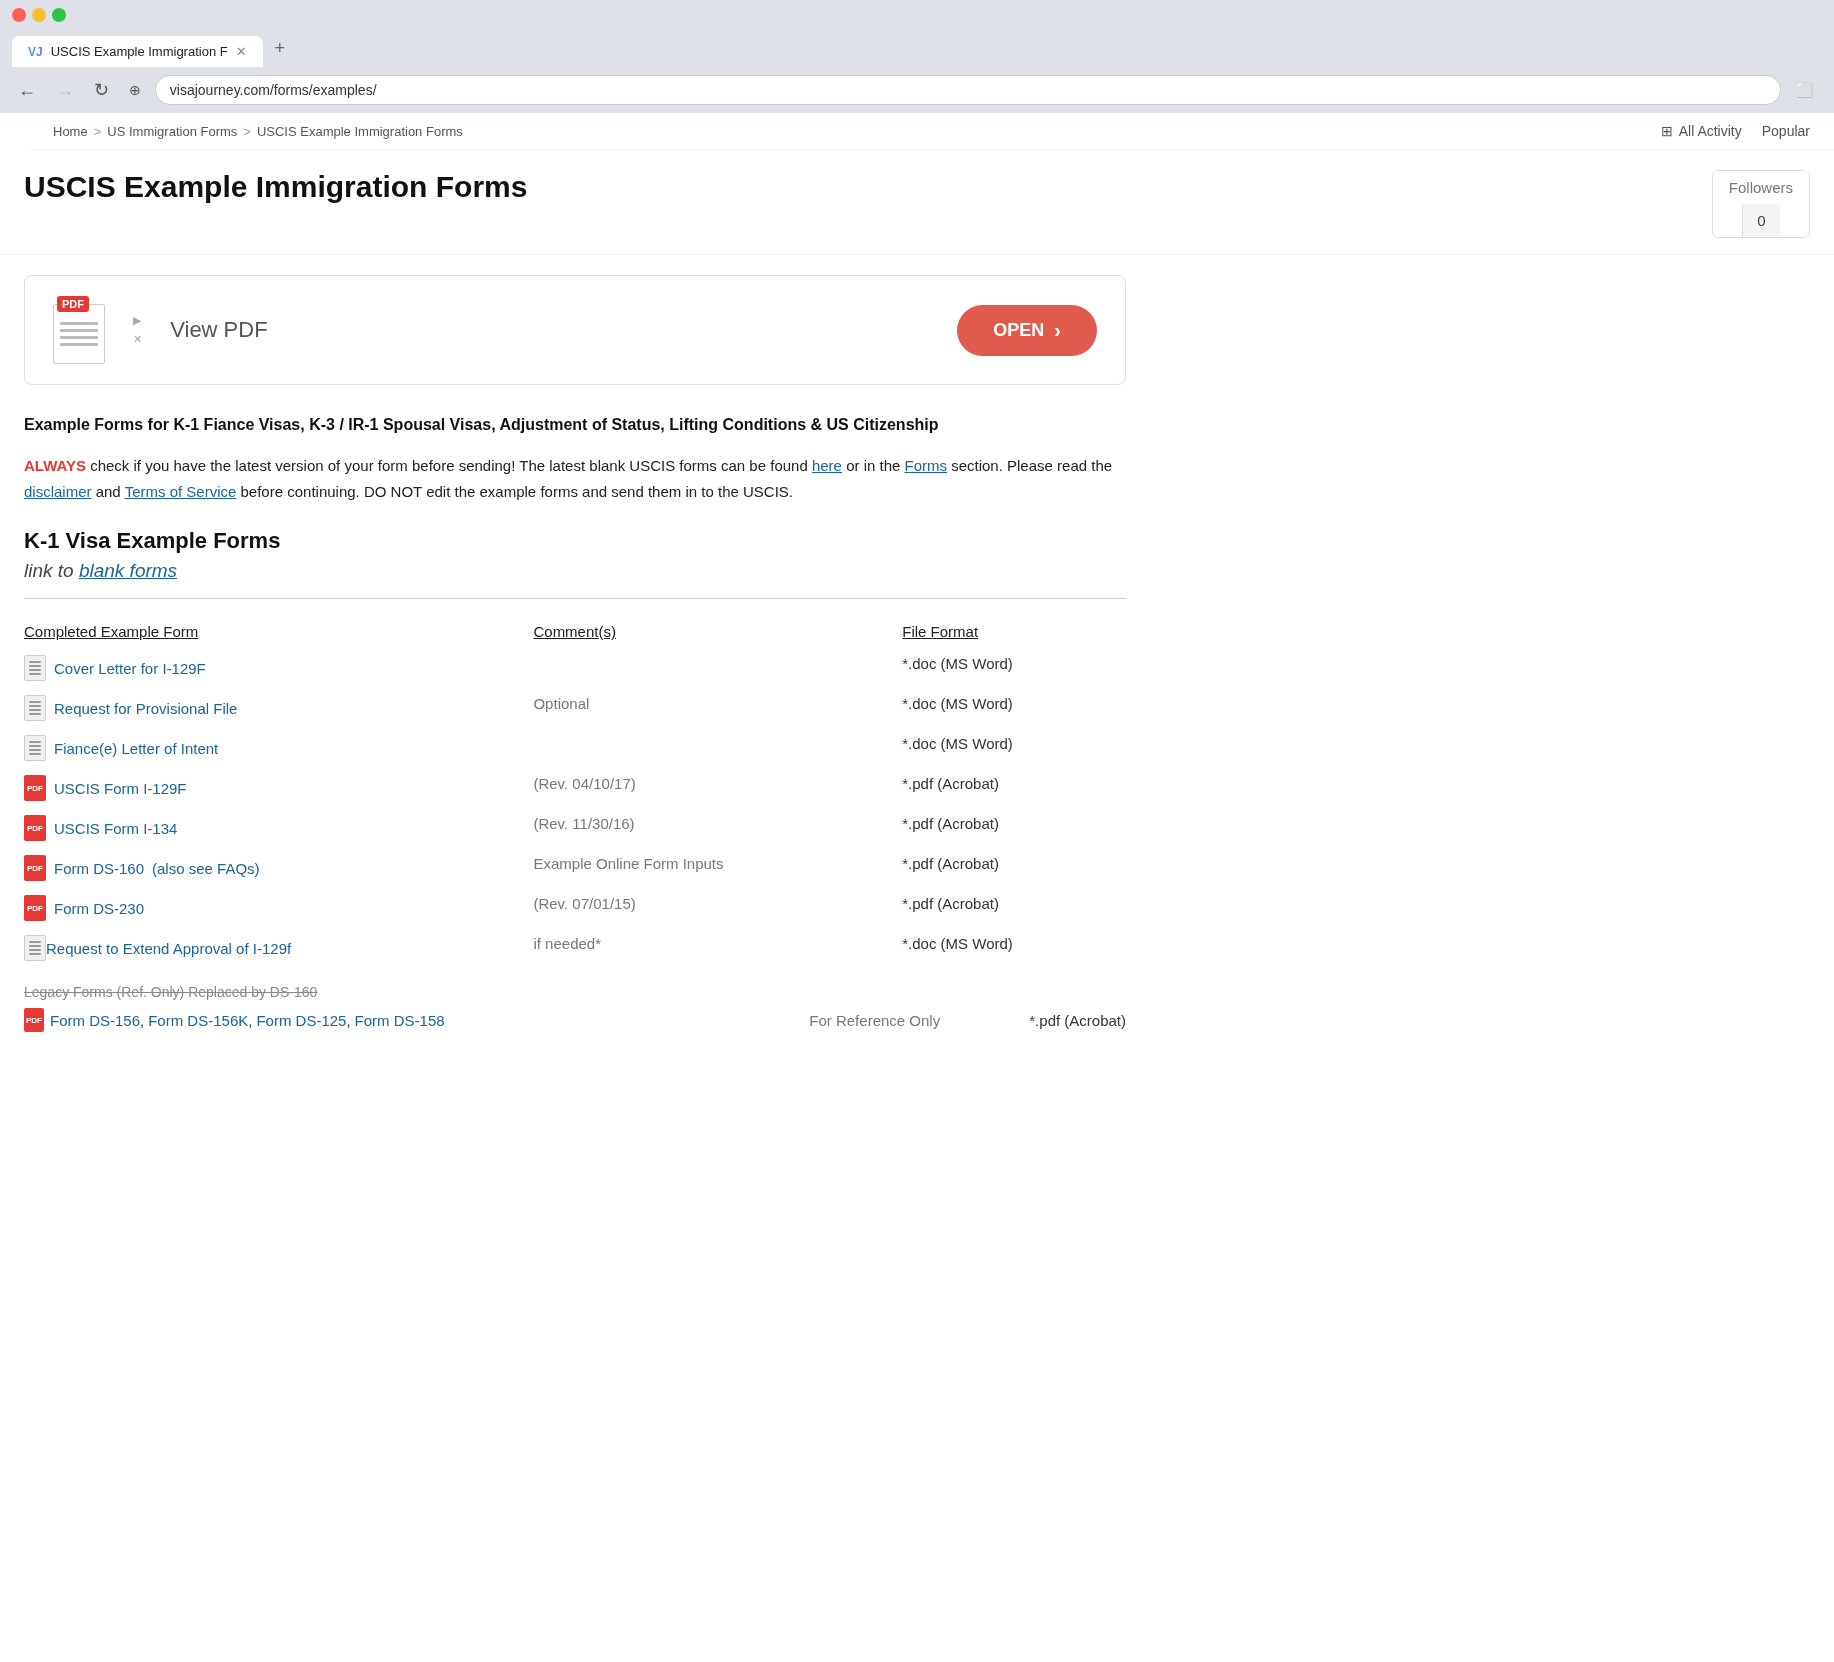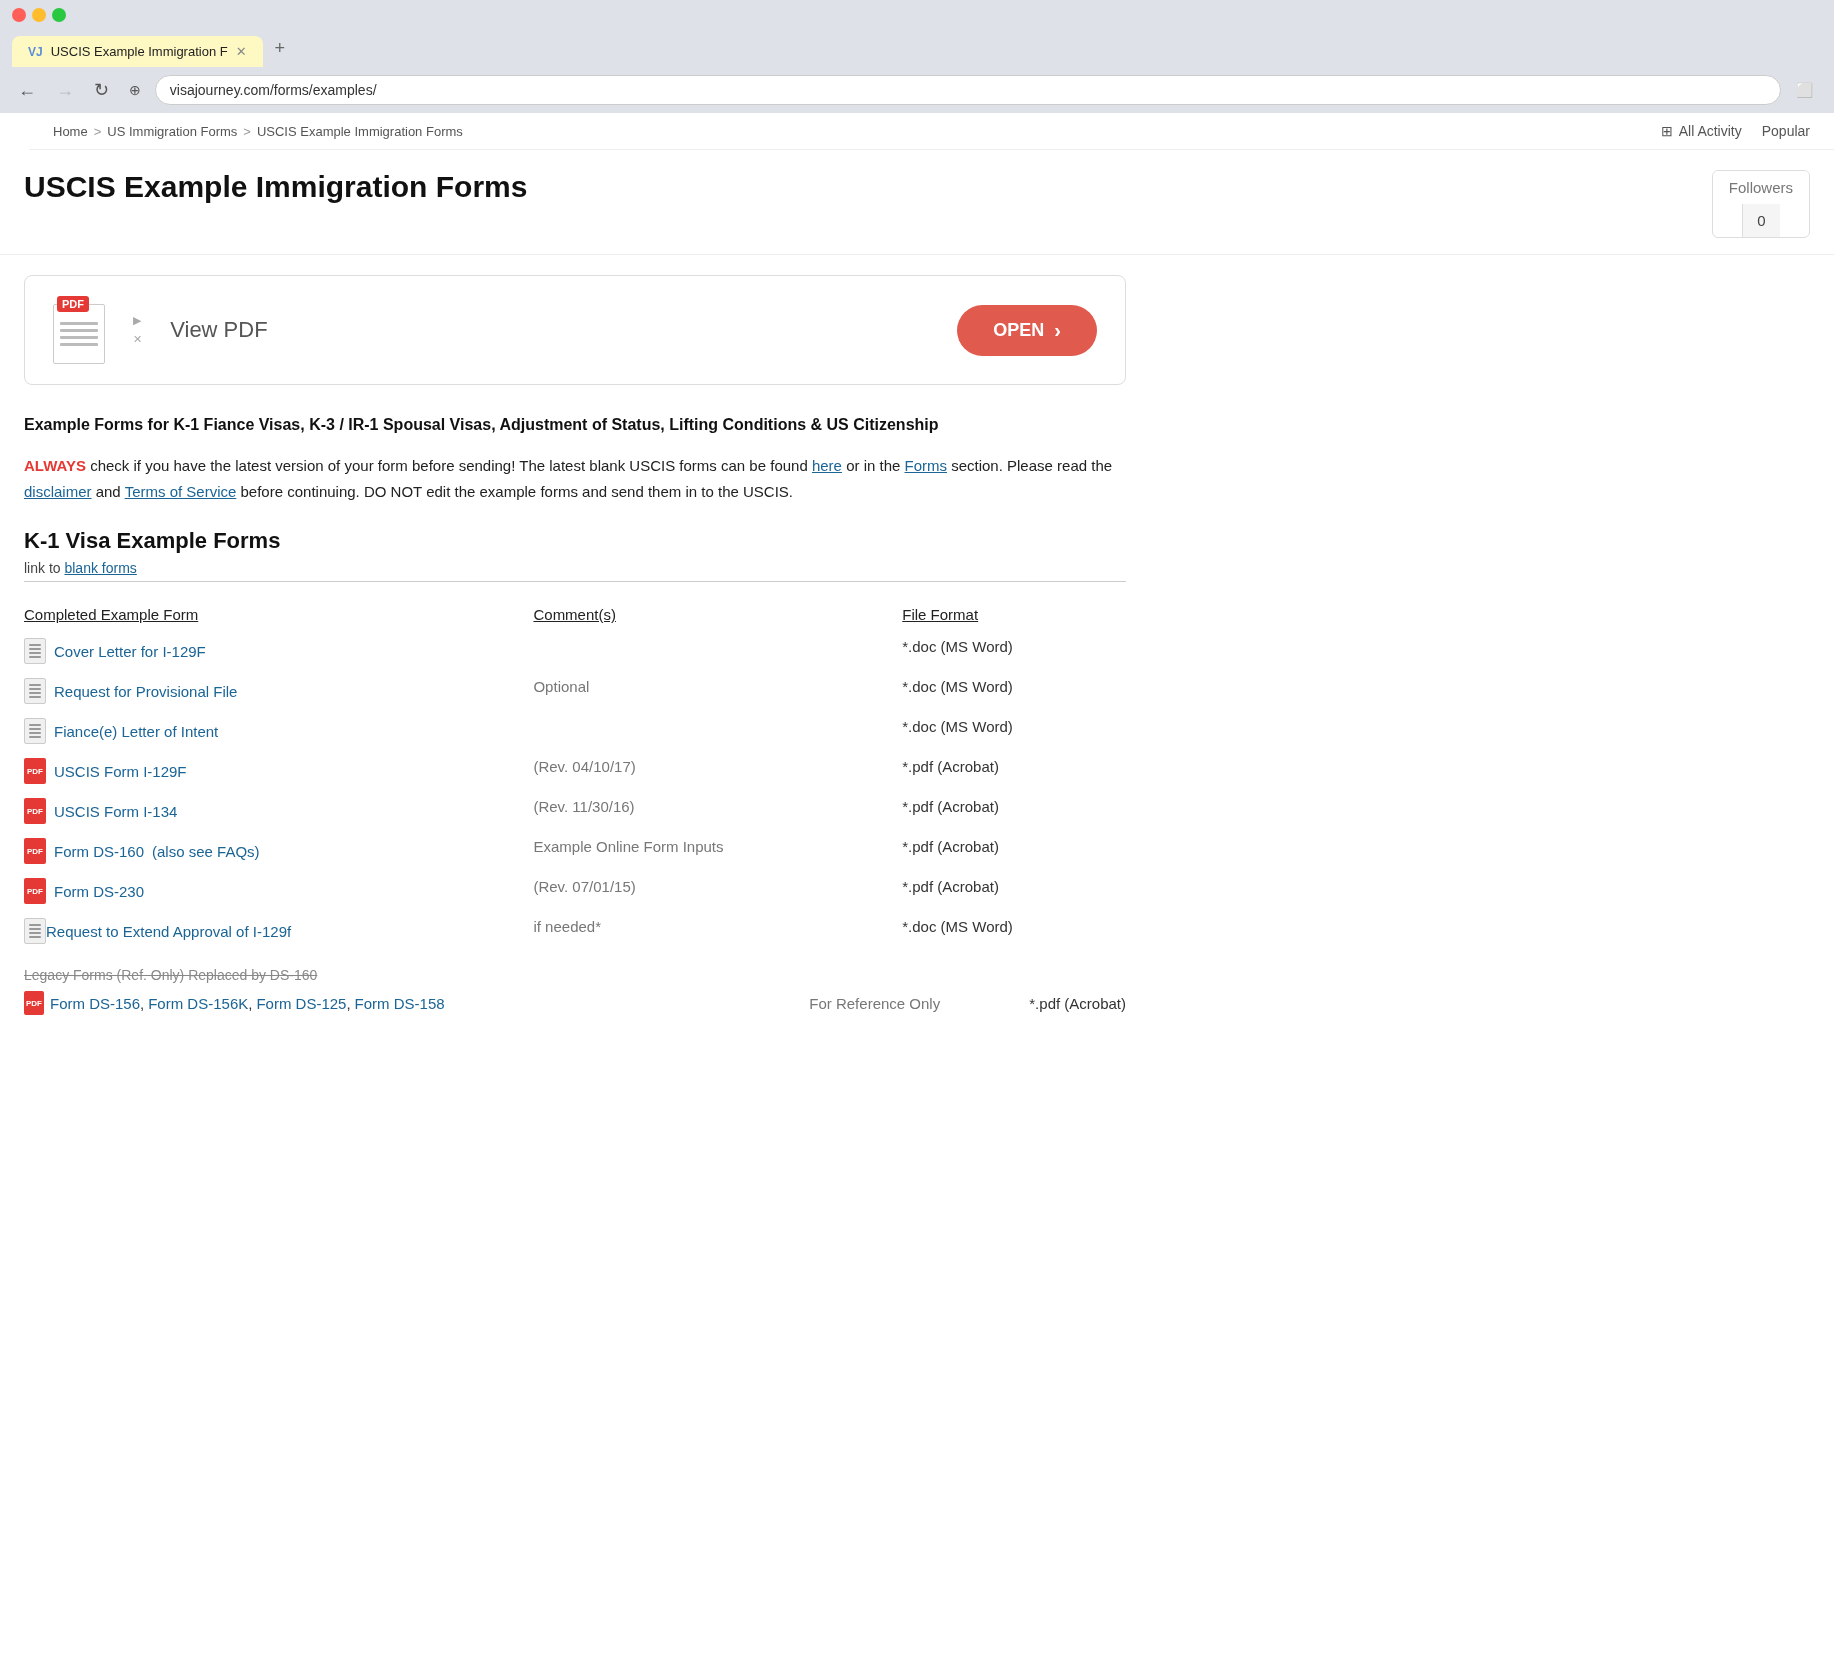--- a/index.html
+++ b/index.html
@@ -1,20 +1,20 @@
 <!DOCTYPE html>
 <html><head>
   <meta charset="utf-8">
   <style>
     * { box-sizing: border-box; margin: 0; padding: 0; }
     body { font-family: -apple-system, BlinkMacSystemFont, 'Segoe UI', Arial, sans-serif; font-size: 15px; background: #e8eaf0; color: #222; }
 
     
     .browser-chrome { background: #dee1e8; padding: 8px 12px 0; }
-    .browser-tab { background: #fef9c3; border-radius: 8px 8px 0 0; padding: 8px 16px; display: flex; align-items: center; gap: 8px; font-size: 13px; min-width: 200px; }
+    .browser-tab { background: #ffffff; border-radius: 8px 8px 0 0; padding: 8px 16px; display: flex; align-items: center; gap: 8px; font-size: 13px; min-width: 200px; }
     .browser-tab .favicon { color: #5b8dd9; font-weight: bold; font-size: 12px; }
     .tab-close { color: #888; cursor: pointer; margin-left: auto; }
     .tab-new { background: transparent; border: none; padding: 8px 12px; cursor: pointer; font-size: 18px; color: #666; }
     .traffic-lights { display: flex; gap: 6px; align-items: center; margin-bottom: 8px; }
     .tl { width: 14px; height: 14px; border-radius: 50%; cursor: pointer; }
     .tl-red { background: #ff5f57; }
     .tl-yellow { background: #ffbd2e; }
     .tl-green { background: #28c840; }
 
     .browser-toolbar { background: #dee1e8; padding: 8px 12px; display: flex; align-items: center; gap: 8px; }
@@ -50,21 +50,21 @@
     .pdf-label { font-size: 22px; color: #555; flex: 1; margin-left: 8px; }
     .open-btn { background: #e05a4e; color: white; border: none; border-radius: 30px; padding: 14px 36px; font-size: 18px; font-weight: 600; cursor: pointer; display: flex; align-items: center; gap: 10px; }
     .open-btn .arrow { font-size: 20px; }
 
     .description-heading { font-size: 16px; font-weight: 700; color: #111; margin-bottom: 16px; line-height: 1.5; }
     .description-text { font-size: 15px; color: #222; line-height: 1.7; margin-bottom: 24px; }
     .always { color: #e53935; font-weight: 700; }
     .text-link { color: #1a6496; text-decoration: underline; cursor: pointer; }
 
     .section-title { font-size: 22px; font-weight: 700; color: #111; margin-bottom: 6px; }
-    .blank-forms-link { font-size: 14px; margin-bottom: 5px; color: #444; }
+    .blank-forms-link { font-size: 19px; margin-bottom: 16px; color: #444; font-style: italic; }
 
     hr { border: none; border-top: 1px solid #ccc; margin-bottom: 16px; }
 
     .forms-table { width: 100%; border-collapse: collapse; }
     .forms-table th { text-align: left; font-weight: 400; font-size: 15px; padding: 8px 12px 8px 0; text-decoration: underline; border-bottom: none; }
     .forms-table td { padding: 7px 12px 7px 0; font-size: 15px; vertical-align: top; }
     .forms-table tr:not(:first-child) td { }
     .form-link { color: #1a6496; text-decoration: none; }
     .comment-text { color: #777; font-size: 15px; }
     .format-text { color: #333; font-size: 15px; }

